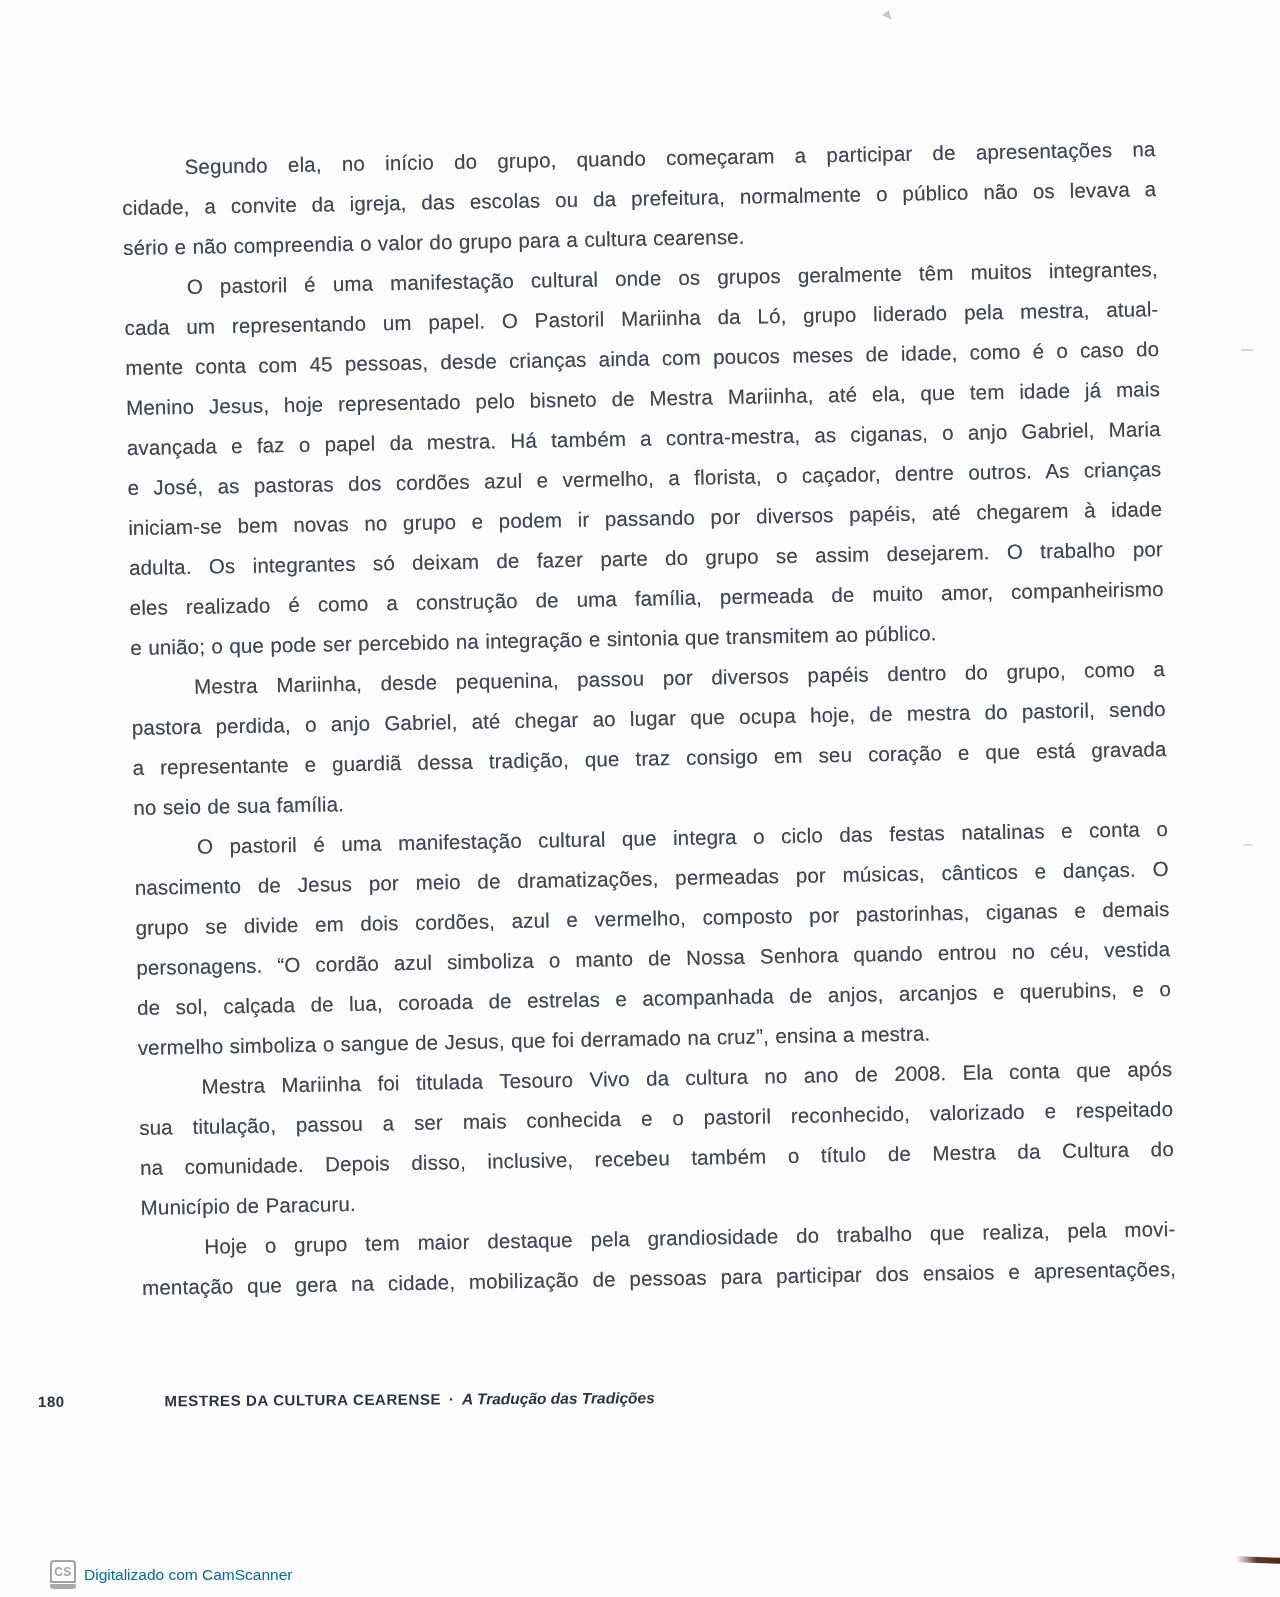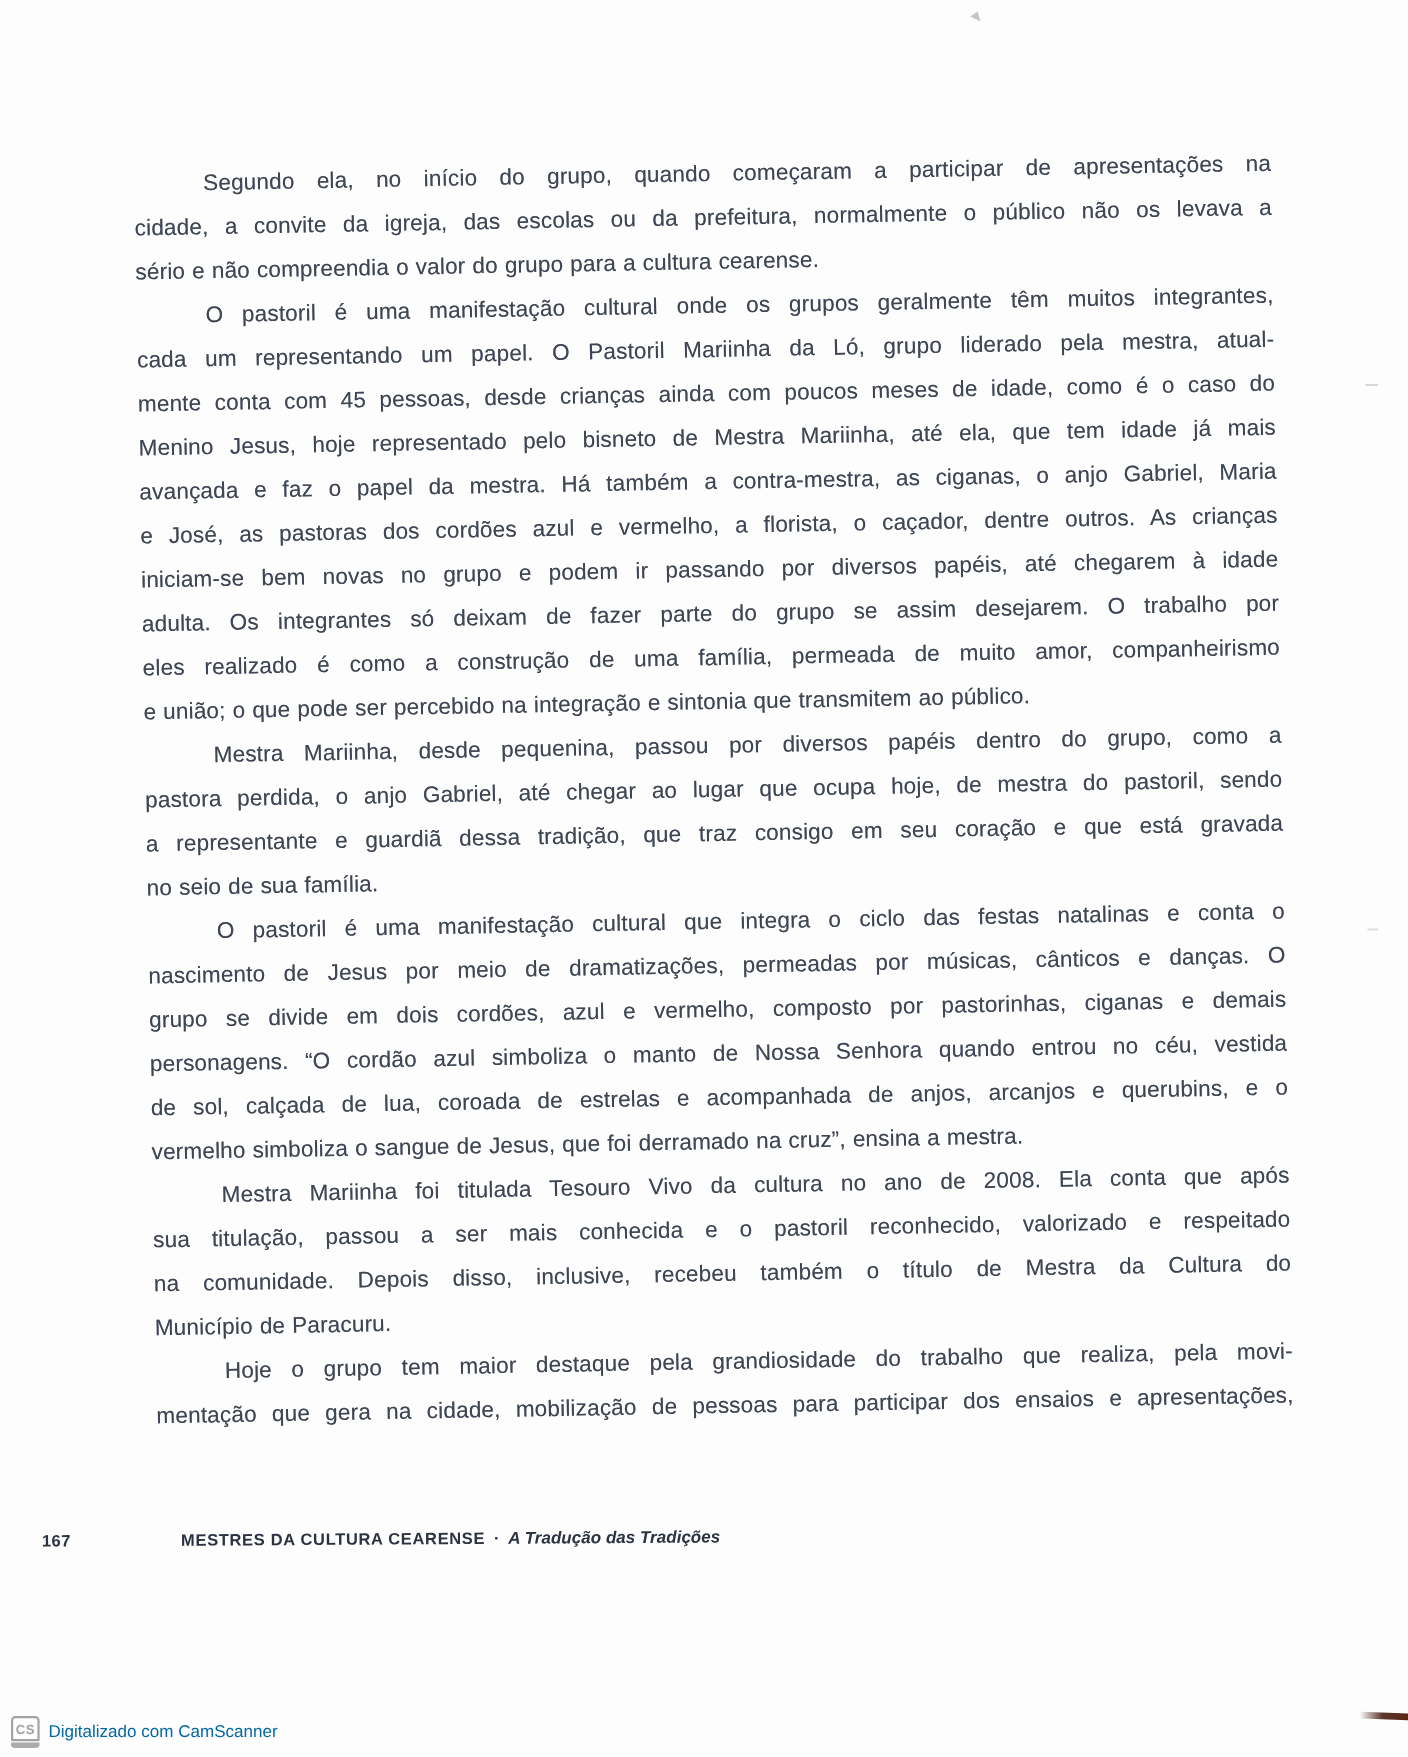--- a/index.html
+++ b/index.html
@@ -43,21 +43,21 @@
   .footer .series { margin-left:100px; font-weight:bold; font-size:15px; letter-spacing:0.6px; }
   .footer .sep { margin:0 8px; font-weight:bold; font-size:15px; }
   .footer .chapter { font-style:italic; font-weight:600; font-size:15.5px; }
   .watermark {
     position:absolute;
     left:10px; top:1560px;
     display:flex;
     align-items:center;
     gap:8px;
   }
-  .cs-badge { display:flex; flex-direction:column; align-items:flex-end; }
+  .cs-badge { display:flex; flex-direction:column; align-items:flex-end;margin-left:40px; }
   .cs-box {
     box-sizing:border-box;
     width:26px; height:23px;
     border:2.5px solid #a3a3a3;
     border-radius:4px 4px 1px 1px;
     background:#ffffff;
     display:flex; align-items:center; justify-content:center;
     font-size:12px; font-weight:bold; color:#a3a3a3;
     letter-spacing:0.3px;
   }
@@ -142,21 +142,21 @@
   </div>
 
   <div class="para">
     <div class="line indent">Hoje o grupo tem maior destaque pela grandiosidade do trabalho que realiza, pela movi-</div>
     <div class="line">mentação que gera na cidade, mobilização de pessoas para participar dos ensaios e apresentações,</div>
   </div>
 
 </div>
 
 <div class="footer">
-  <span class="num">167</span>
+  <span class="num">180</span>
   <span class="series">MESTRES DA CULTURA CEARENSE</span>
   <span class="sep">·</span>
   <span class="chapter">A Tradução das Tradições</span>
 </div>
 
 <div class="watermark">
   <div class="cs-badge">
     <div class="cs-box">CS</div>
     <div class="cs-bar"></div>
   </div>

